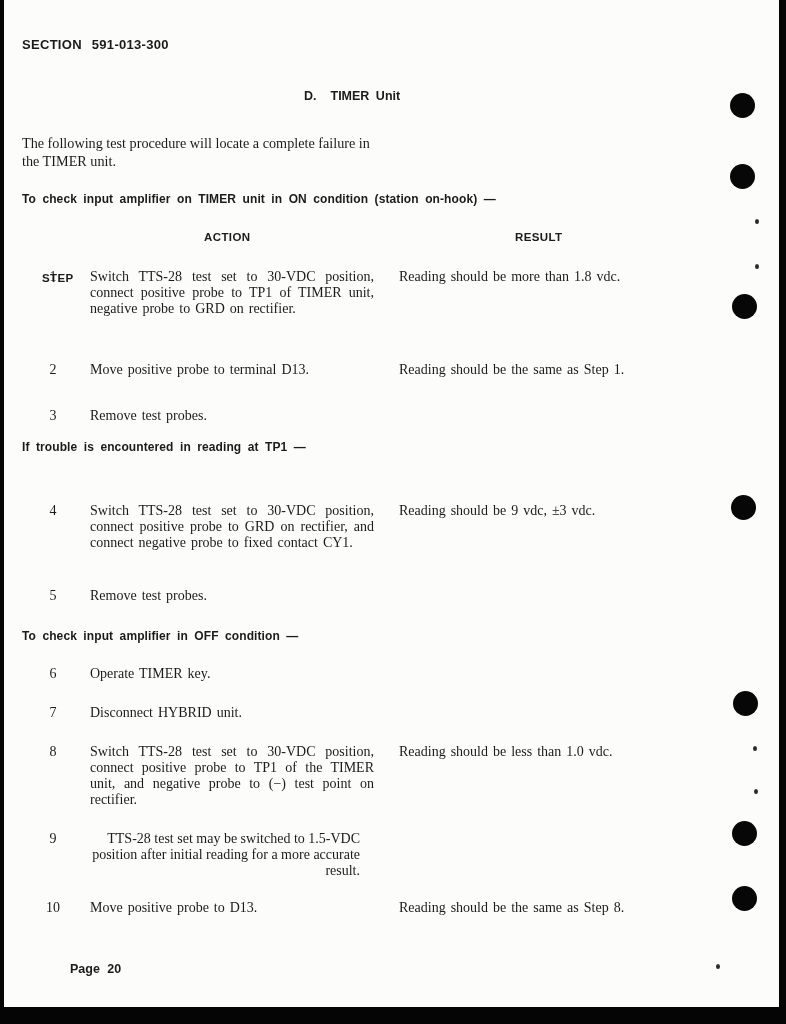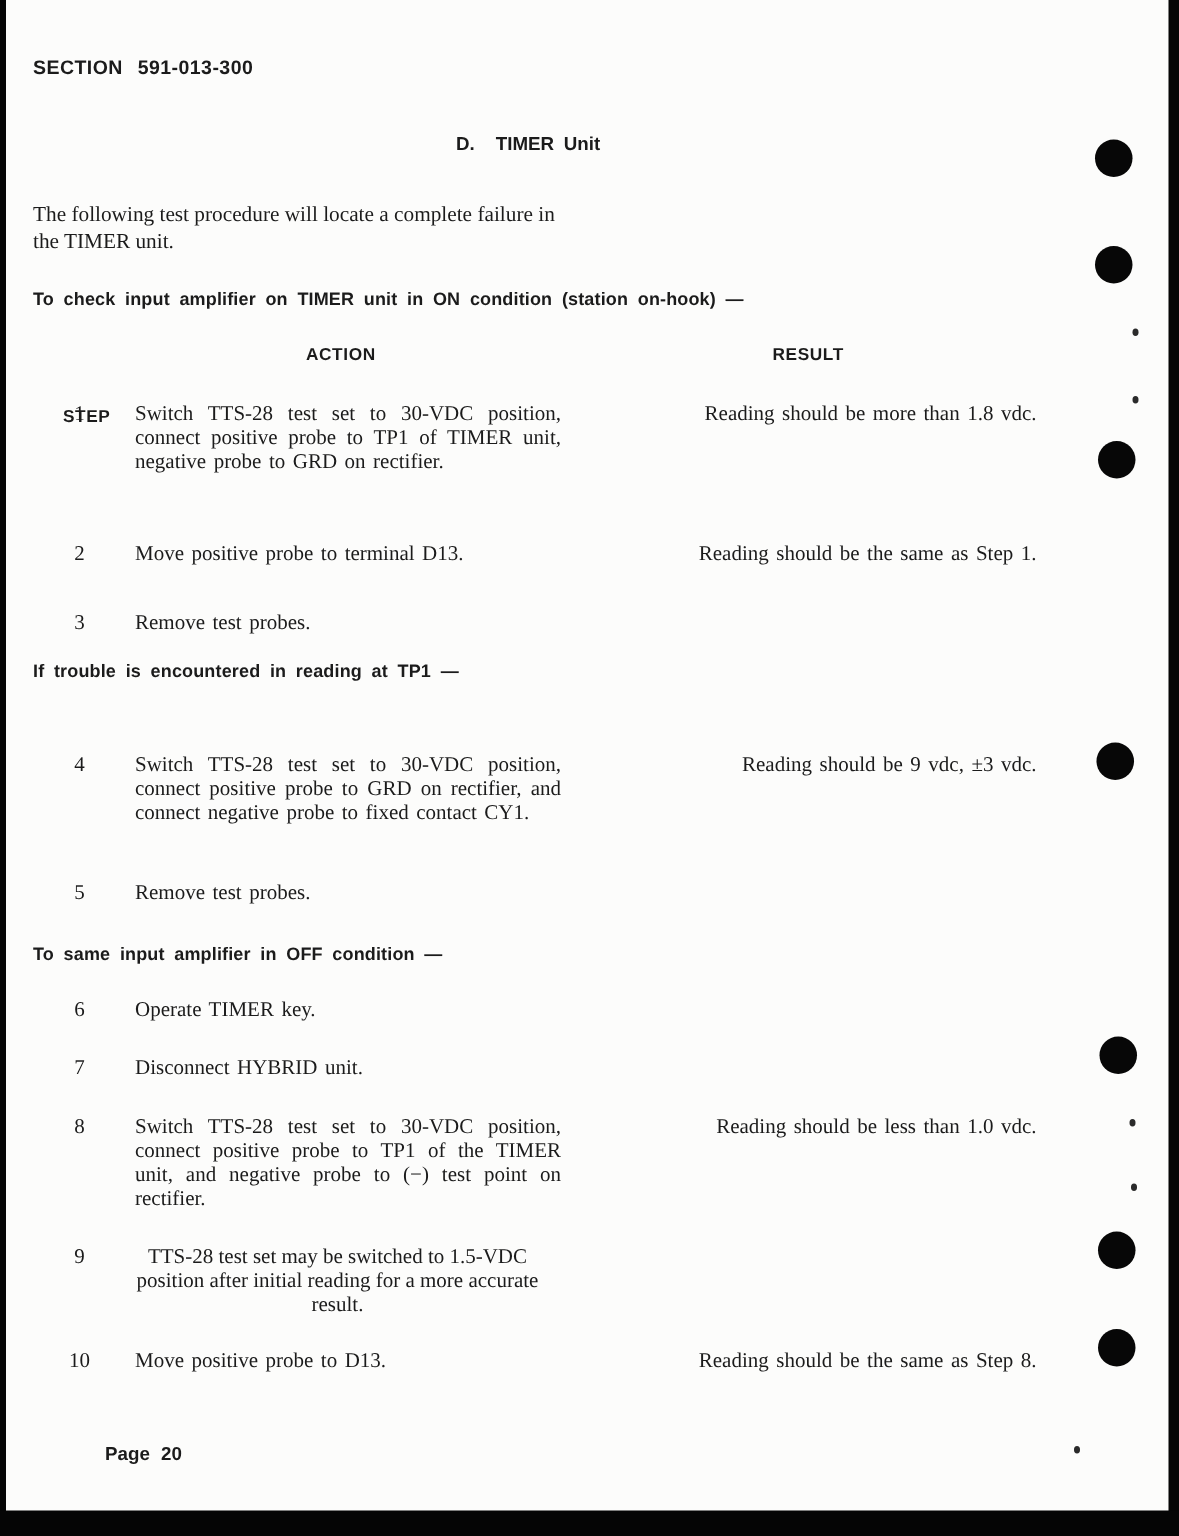--- a/index.html
+++ b/index.html
@@ -25,22 +25,22 @@
   .h-on{top:192px;}
   .h-trouble{top:440px;}
   .h-off{top:629px;}
   .col-header{position:absolute;top:231px;font-size:11.5px;letter-spacing:.4px;}
   .col-step{left:42px;margin-top:41px;}
   .col-action{left:204px;}
   .col-result{left:515px;}
   .row{position:absolute;left:0;width:786px;font-size:14px;line-height:16px;}
   .row .step{position:absolute;left:36px;width:34px;text-align:center;}
   .row .action{position:absolute;left:90px;width:284px;text-align:justify;word-spacing:1.5px;}
-  .row .action.ragged{text-align:center;word-spacing:normal;}
-  .row .result{position:absolute;left:399px;width:292px;word-spacing:1.5px;text-align:right;}
+  .row .action.ragged{text-align:right;word-spacing:normal;}
+  .row .result{position:absolute;left:399px;width:292px;word-spacing:1.5px;}
   .page-footer{position:absolute;left:22px;top:962px;font-size:12.5px;word-spacing:4px;padding-left:48px;}
 </style>
 </head>
 <body>
 
 <div class="page">
 
   <div class="bar bar-left"></div>
   <div class="bar bar-right"></div>
   <div class="bar bar-bottom"></div>
@@ -63,21 +63,21 @@
 
   <div class="sans doc-title">
     <span>D.</span>
     <span>TIMER Unit</span>
   </div>
 
   <div class="intro">The following test procedure will locate a complete failure in the TIMER unit.</div>
 
   <div class="sans proc-heading h-on">To check input amplifier on TIMER unit in ON condition (station on-hook) —</div>
   <div class="sans proc-heading h-trouble">If trouble is encountered in reading at TP1 —</div>
-  <div class="sans proc-heading h-off">To same input amplifier in OFF condition —</div>
+  <div class="sans proc-heading h-off">To check input amplifier in OFF condition —</div>
 
   <div class="sans col-header col-step">STEP</div>
   <div class="sans col-header col-action">ACTION</div>
   <div class="sans col-header col-result">RESULT</div>
 
   <div class="row" style="top:269px;">
     <div class="step">1</div>
     <div class="action">Switch TTS-28 test set to 30-VDC position, connect positive probe to TP1 of TIMER unit, negative probe to GRD on rectifier.</div>
     <div class="result">Reading should be more than 1.8 vdc.</div>
   </div>

